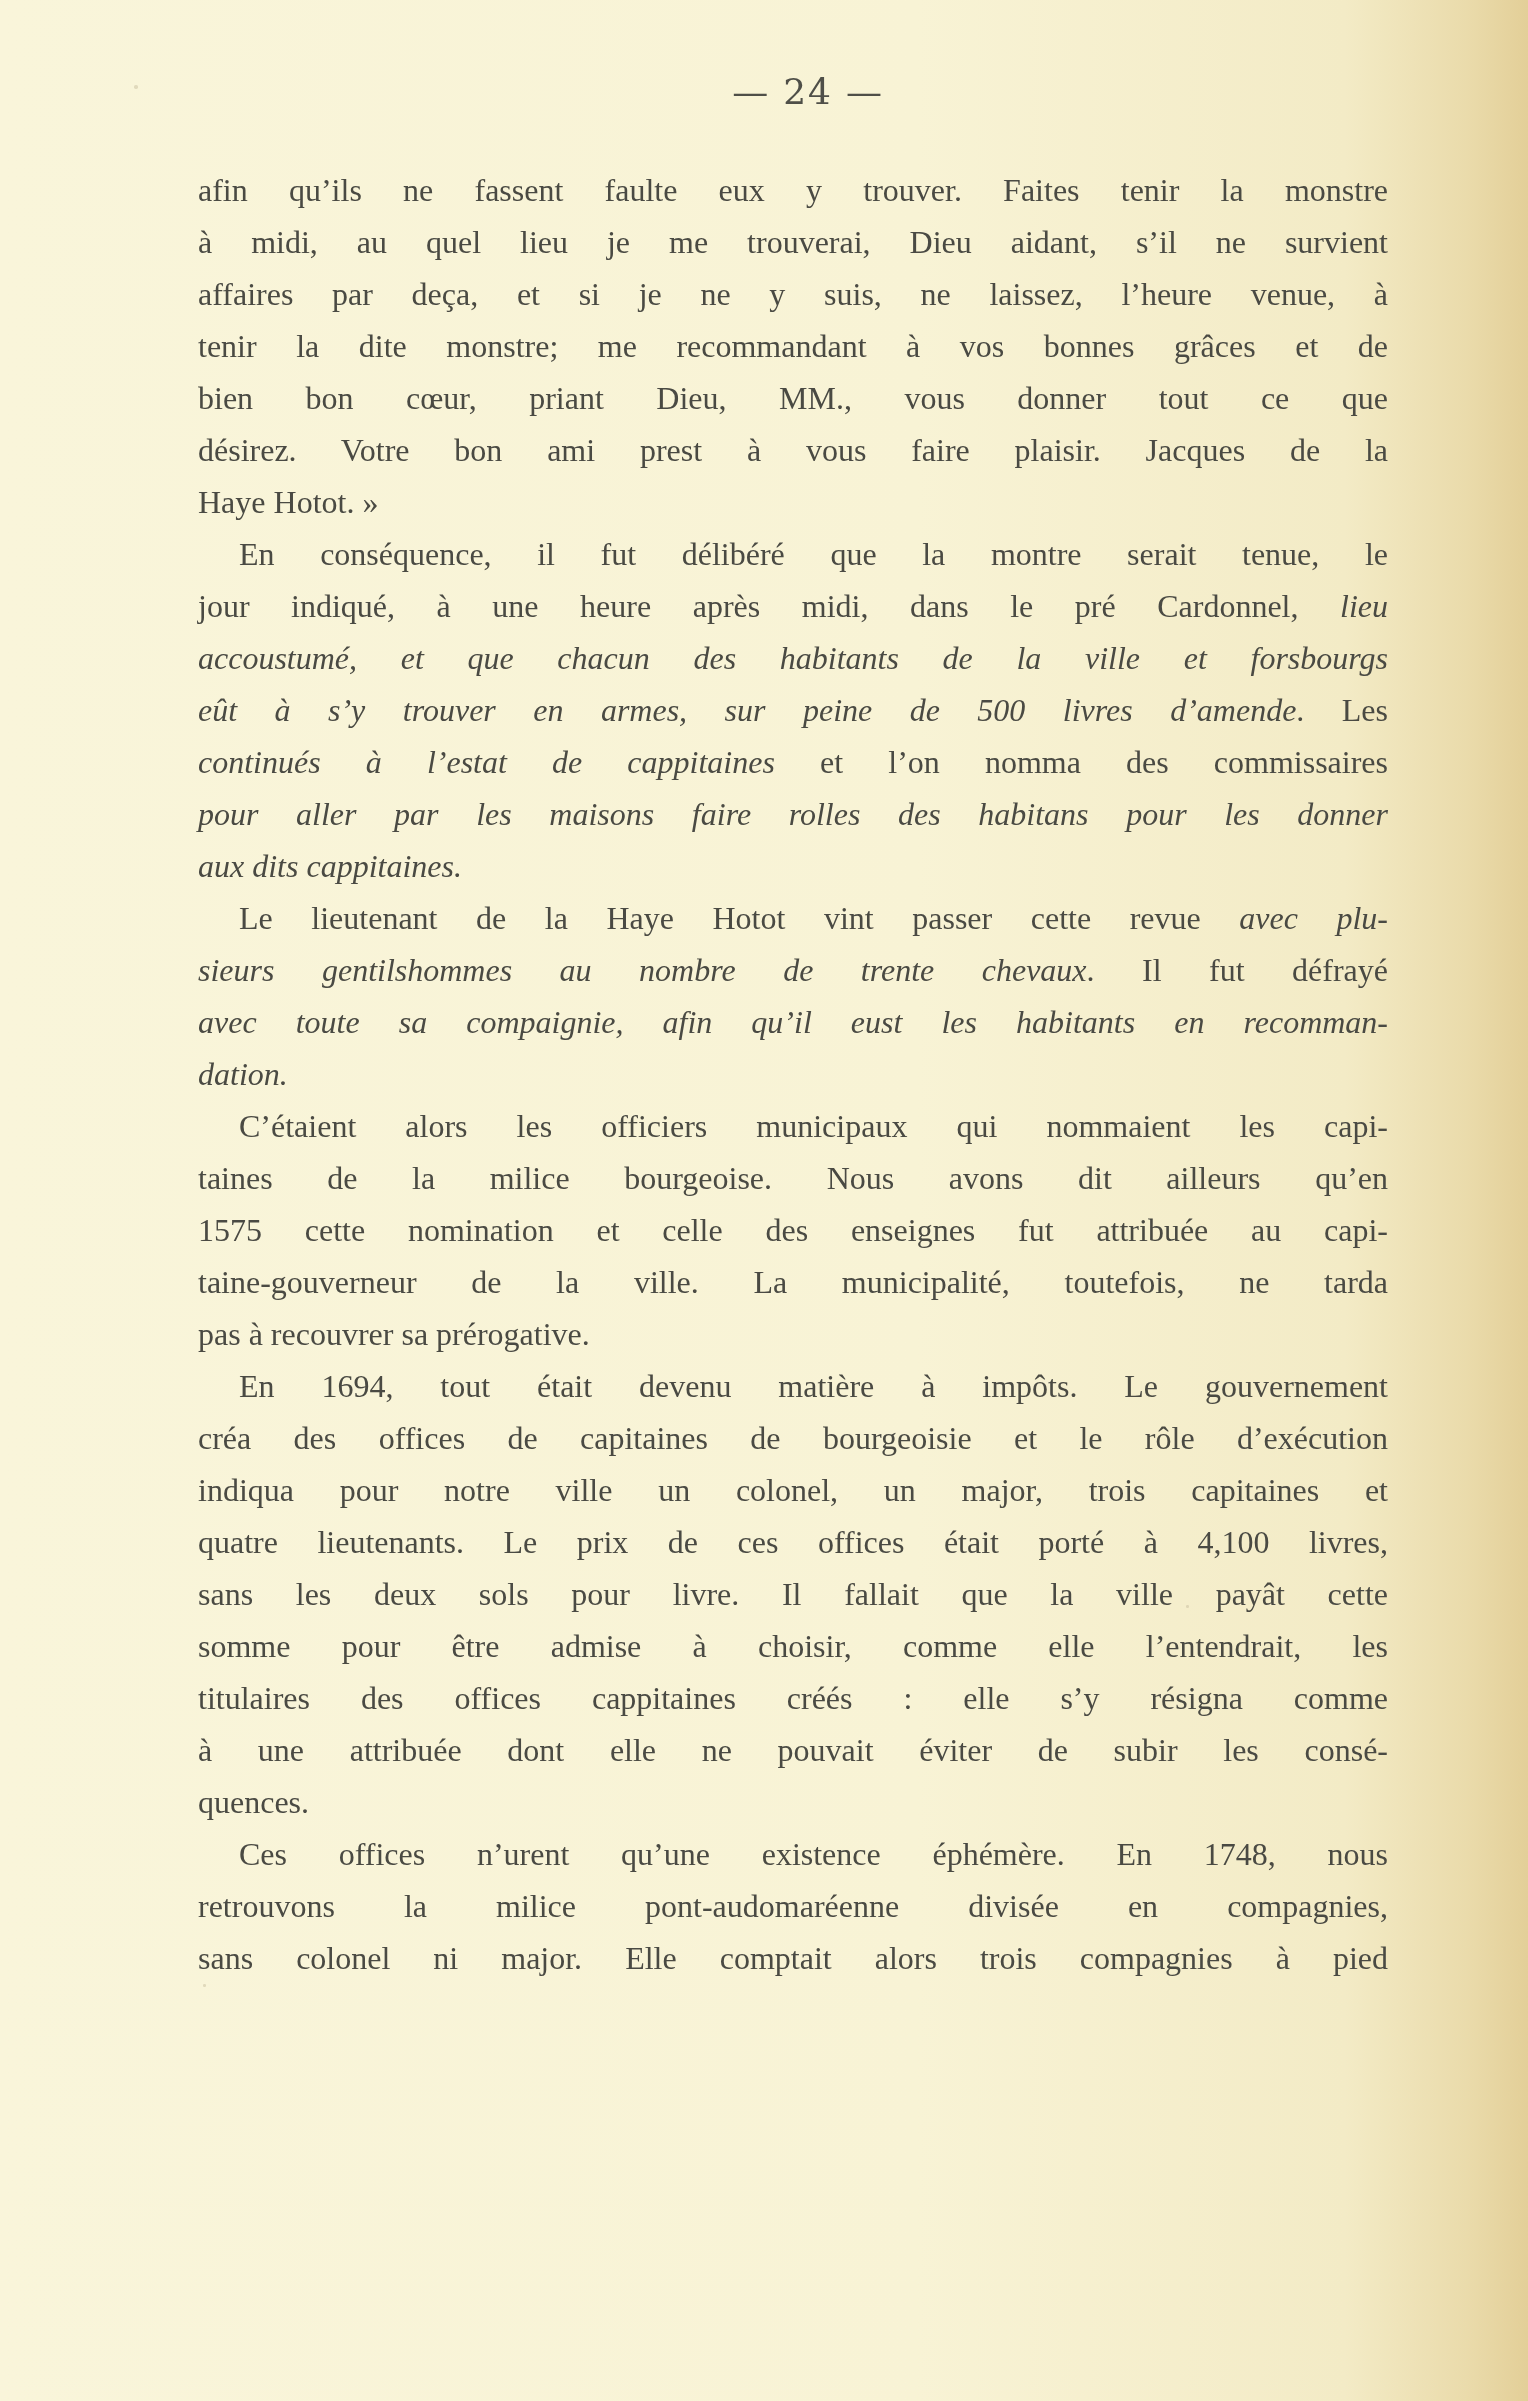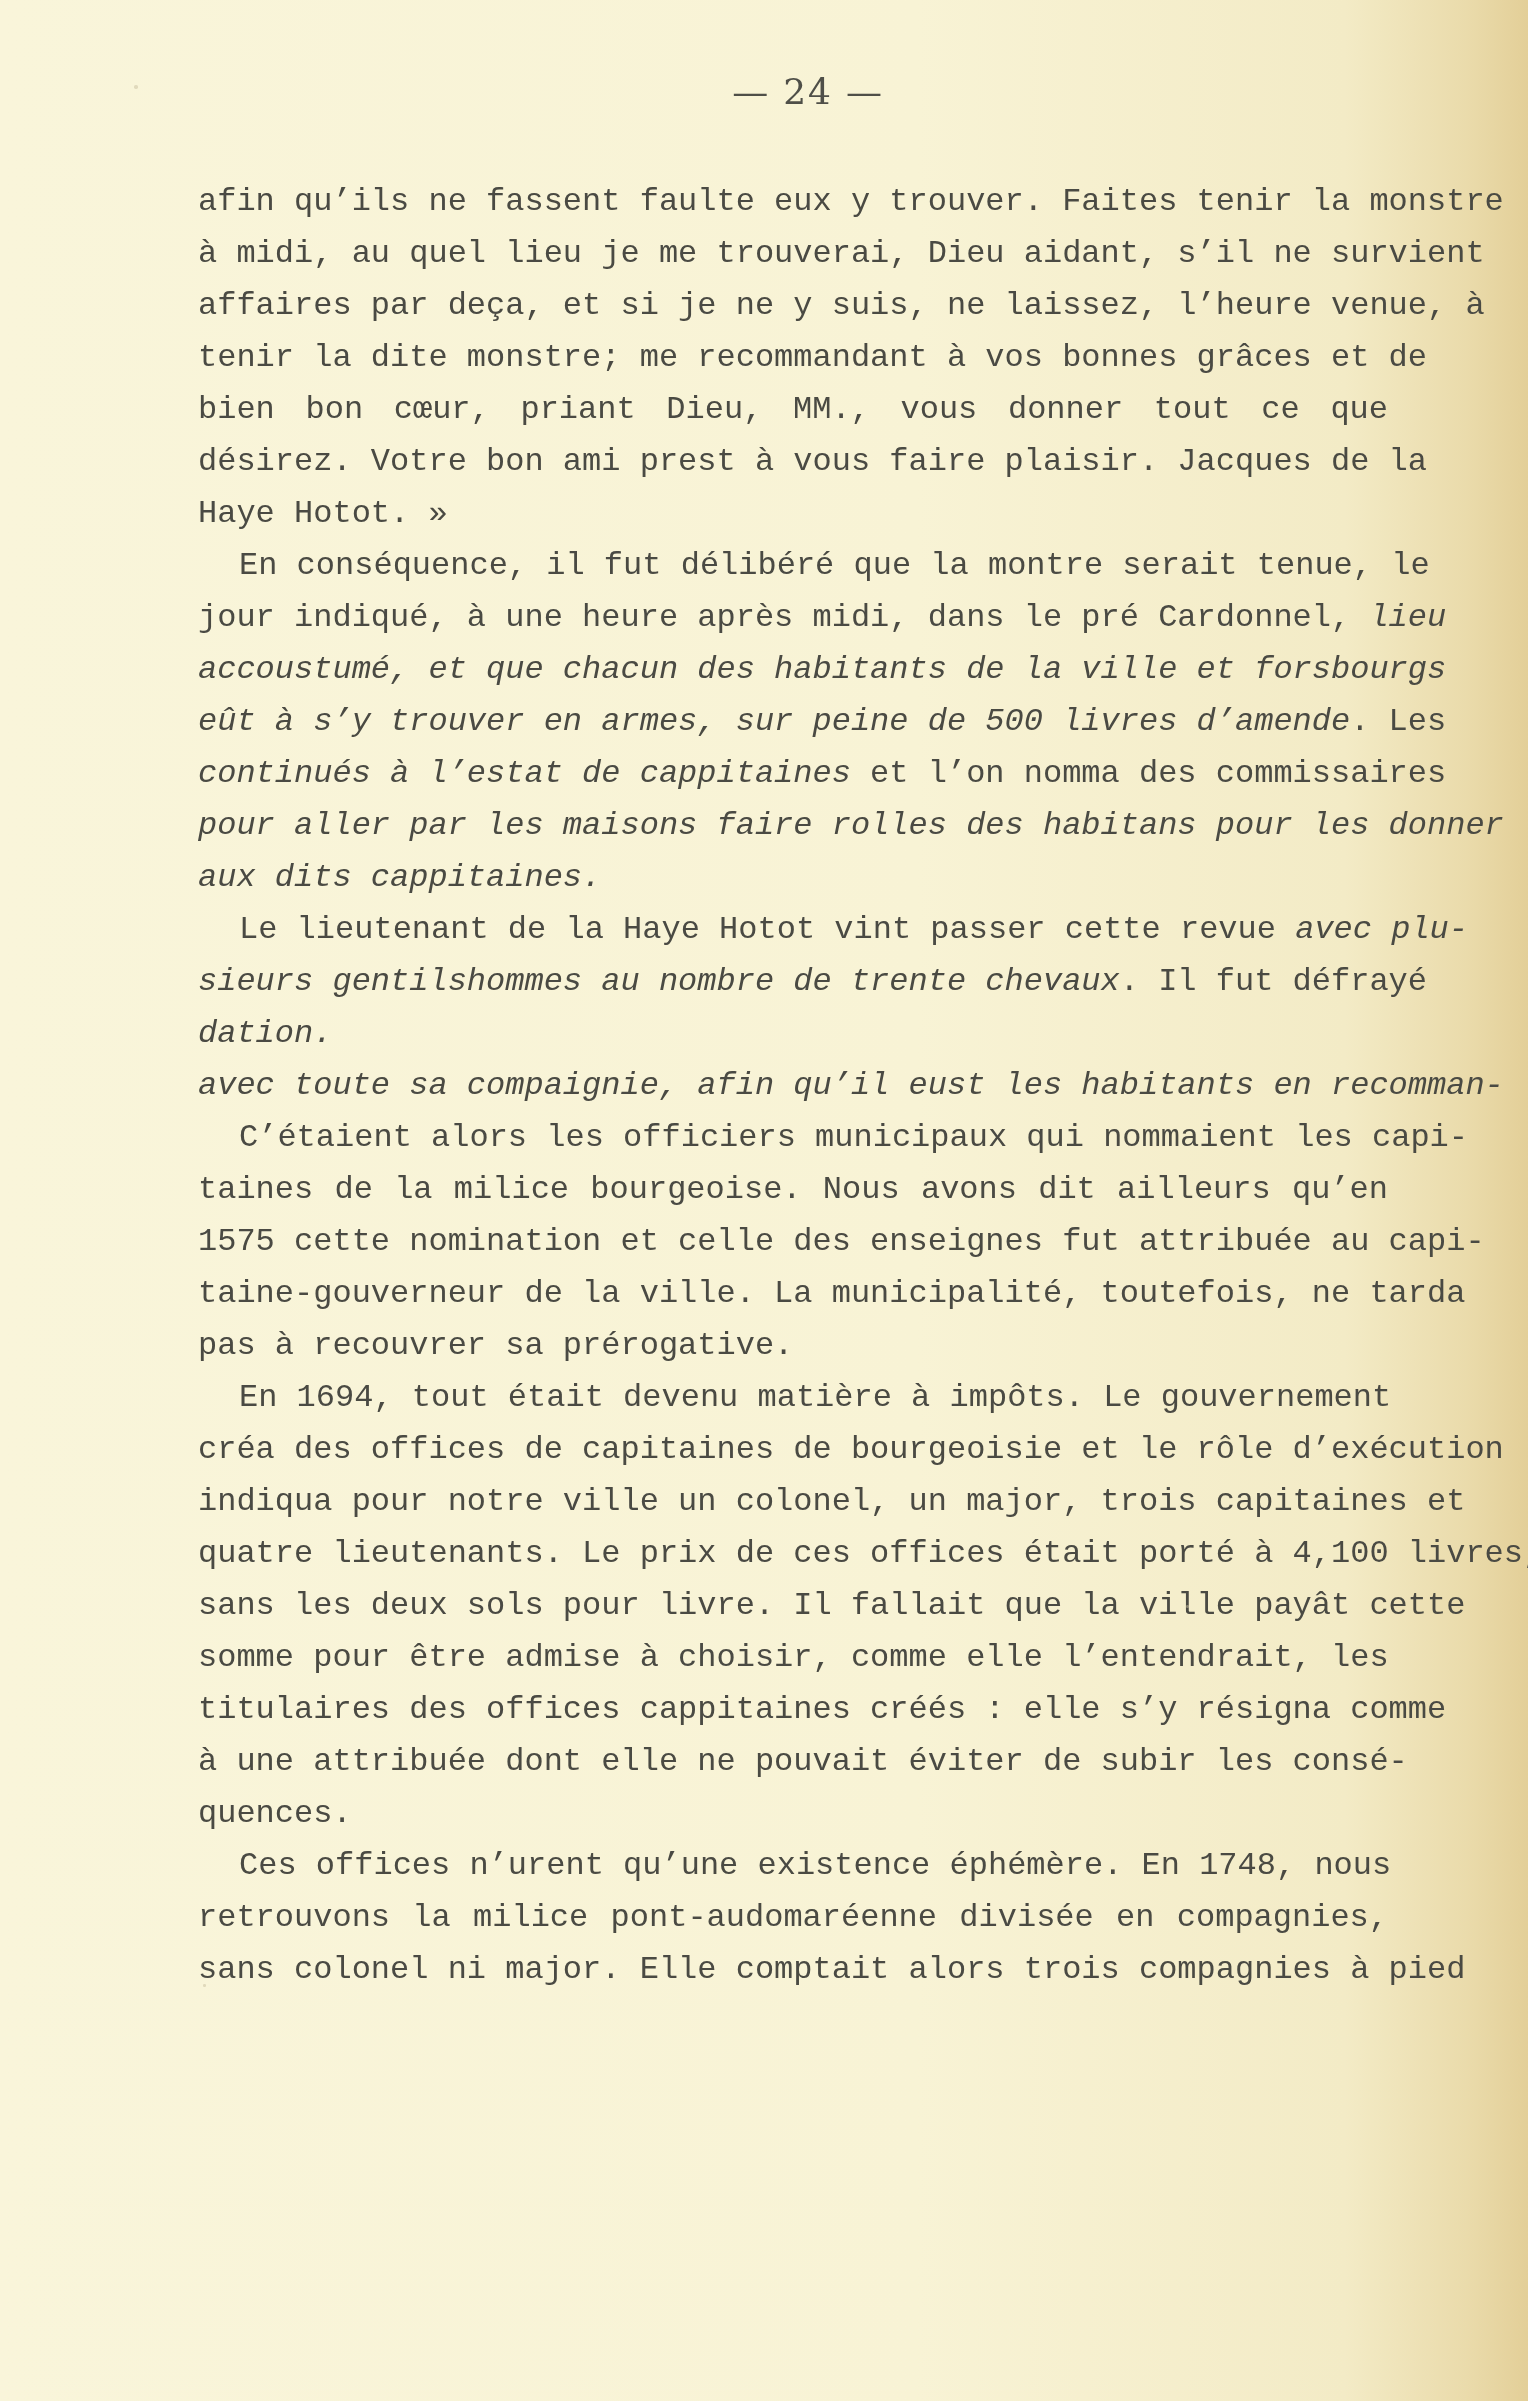--- a/index.html
+++ b/index.html
@@ -8,23 +8,22 @@
     background: linear-gradient(90deg, #f9f5da 0%, #f8f3d5 60%, #f3ebc6 88%, #eadbab 96%, #e3cf98 100%);
     position: relative;
   }
   .page { position: absolute; left: 0; top: 0; width: 1528px; height: 2401px; }
   .folio {
     position: absolute; top: 71px; left: 0; width: 1528px; text-align: center;
     font-family: "DejaVu Serif", serif; font-size: 36px; color: #4f4f48; letter-spacing: 1.8px; margin-left: 44px;
   }
   .body-text {
     position: absolute; left: 198px; top: 164px; width: 1190px;
-    font-family: Liberation Mono, monospace; font-size: 32px; line-height: 52px;
+    font-family: Liberation Serif, serif; font-size: 32px; line-height: 52px;
     color: #4a4a43;
-    margin-top: 12px;
   }
   .line { display: block; height: 52px; white-space: nowrap; text-align: justify; text-align-last: justify; }
   .line.last { text-align-last: left; }
   .line.indent { padding-left: 41px; }
   .it { font-style: italic; }
   .speck { position: absolute; border-radius: 50%; background: #c9c0a0; opacity: 0.5; }
 </style>
 </head>
 <body>
 
@@ -40,22 +39,22 @@
       <span class="line last"><span>Haye Hotot. »</span></span>
       <span class="line indent"><span>En conséquence, il fut délibéré que la montre serait tenue, le</span></span>
       <span class="line"><span>jour indiqué, à une heure après midi, dans le pré Cardonnel, </span><span class="it">lieu</span></span>
       <span class="line"><span class="it">accoustumé, et que chacun des habitants de la ville et forsbourgs</span></span>
       <span class="line"><span class="it">eût à s’y trouver en armes, sur peine de 500 livres d’amende</span><span>. Les</span></span>
       <span class="line"><span class="it">continués à l’estat de cappitaines</span><span> et l’on nomma des commissaires</span></span>
       <span class="line"><span class="it">pour aller par les maisons faire rolles des habitans pour les donner</span></span>
       <span class="line last"><span class="it">aux dits cappitaines.</span></span>
       <span class="line indent"><span>Le lieutenant de la Haye Hotot vint passer cette revue </span><span class="it">avec plu-</span></span>
       <span class="line"><span class="it">sieurs gentilshommes au nombre de trente chevaux</span><span>. Il fut défrayé</span></span>
+      <span class="line"><span class="it">avec toute sa compaignie, afin qu’il eust les habitants en recomman-</span></span>
       <span class="line last"><span class="it">dation.</span></span>
-      <span class="line"><span class="it">avec toute sa compaignie, afin qu’il eust les habitants en recomman-</span></span>
       <span class="line indent"><span>C’étaient alors les officiers municipaux qui nommaient les capi-</span></span>
       <span class="line"><span>taines de la milice bourgeoise. Nous avons dit ailleurs qu’en</span></span>
       <span class="line"><span>1575 cette nomination et celle des enseignes fut attribuée au capi-</span></span>
       <span class="line"><span>taine-gouverneur de la ville. La municipalité, toutefois, ne tarda</span></span>
       <span class="line last"><span>pas à recouvrer sa prérogative.</span></span>
       <span class="line indent"><span>En 1694, tout était devenu matière à impôts. Le gouvernement</span></span>
       <span class="line"><span>créa des offices de capitaines de bourgeoisie et le rôle d’exécution</span></span>
       <span class="line"><span>indiqua pour notre ville un colonel, un major, trois capitaines et</span></span>
       <span class="line"><span>quatre lieutenants. Le prix de ces offices était porté à 4,100 livres,</span></span>
       <span class="line"><span>sans les deux sols pour livre. Il fallait que la ville payât cette</span></span>

